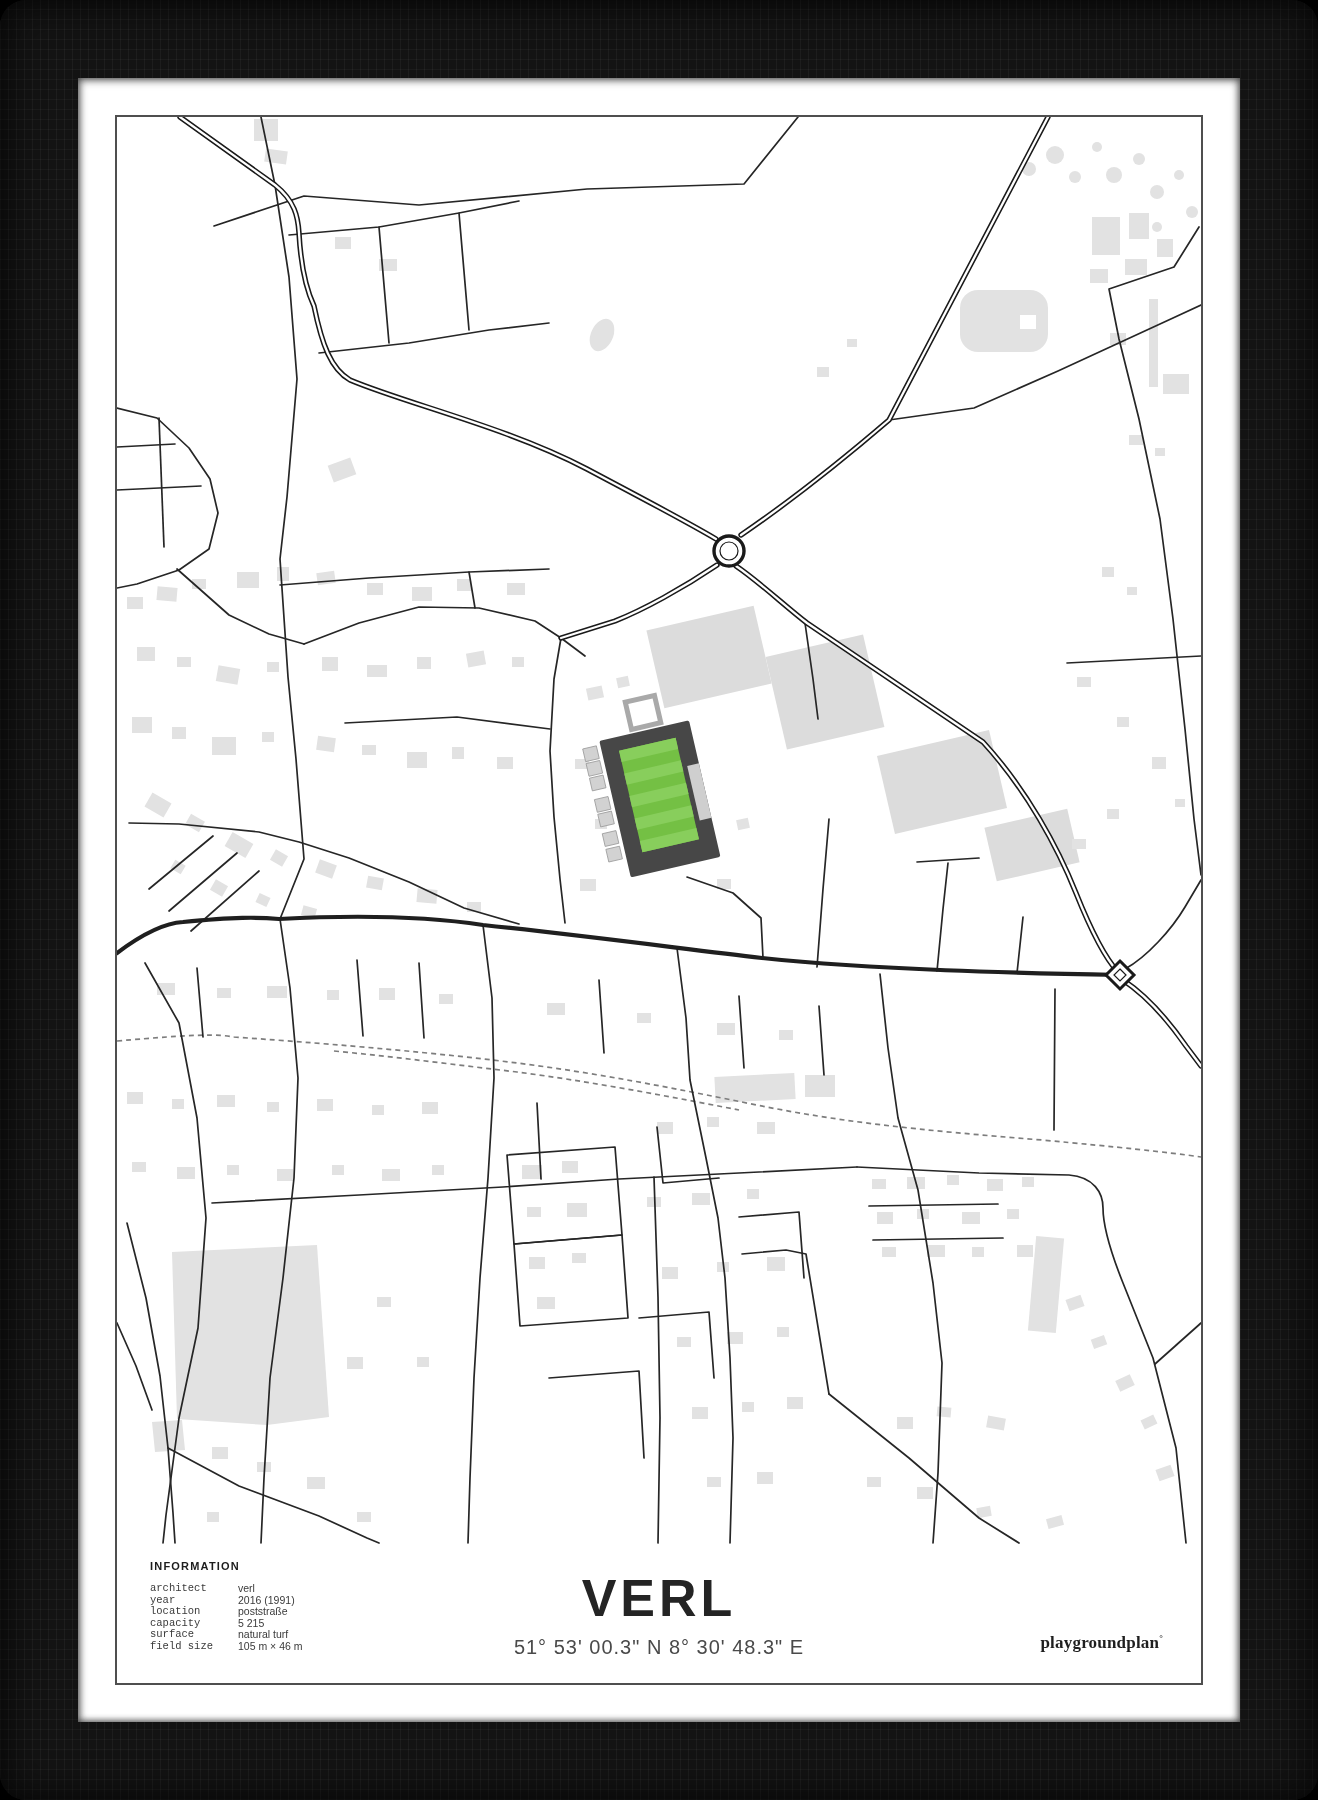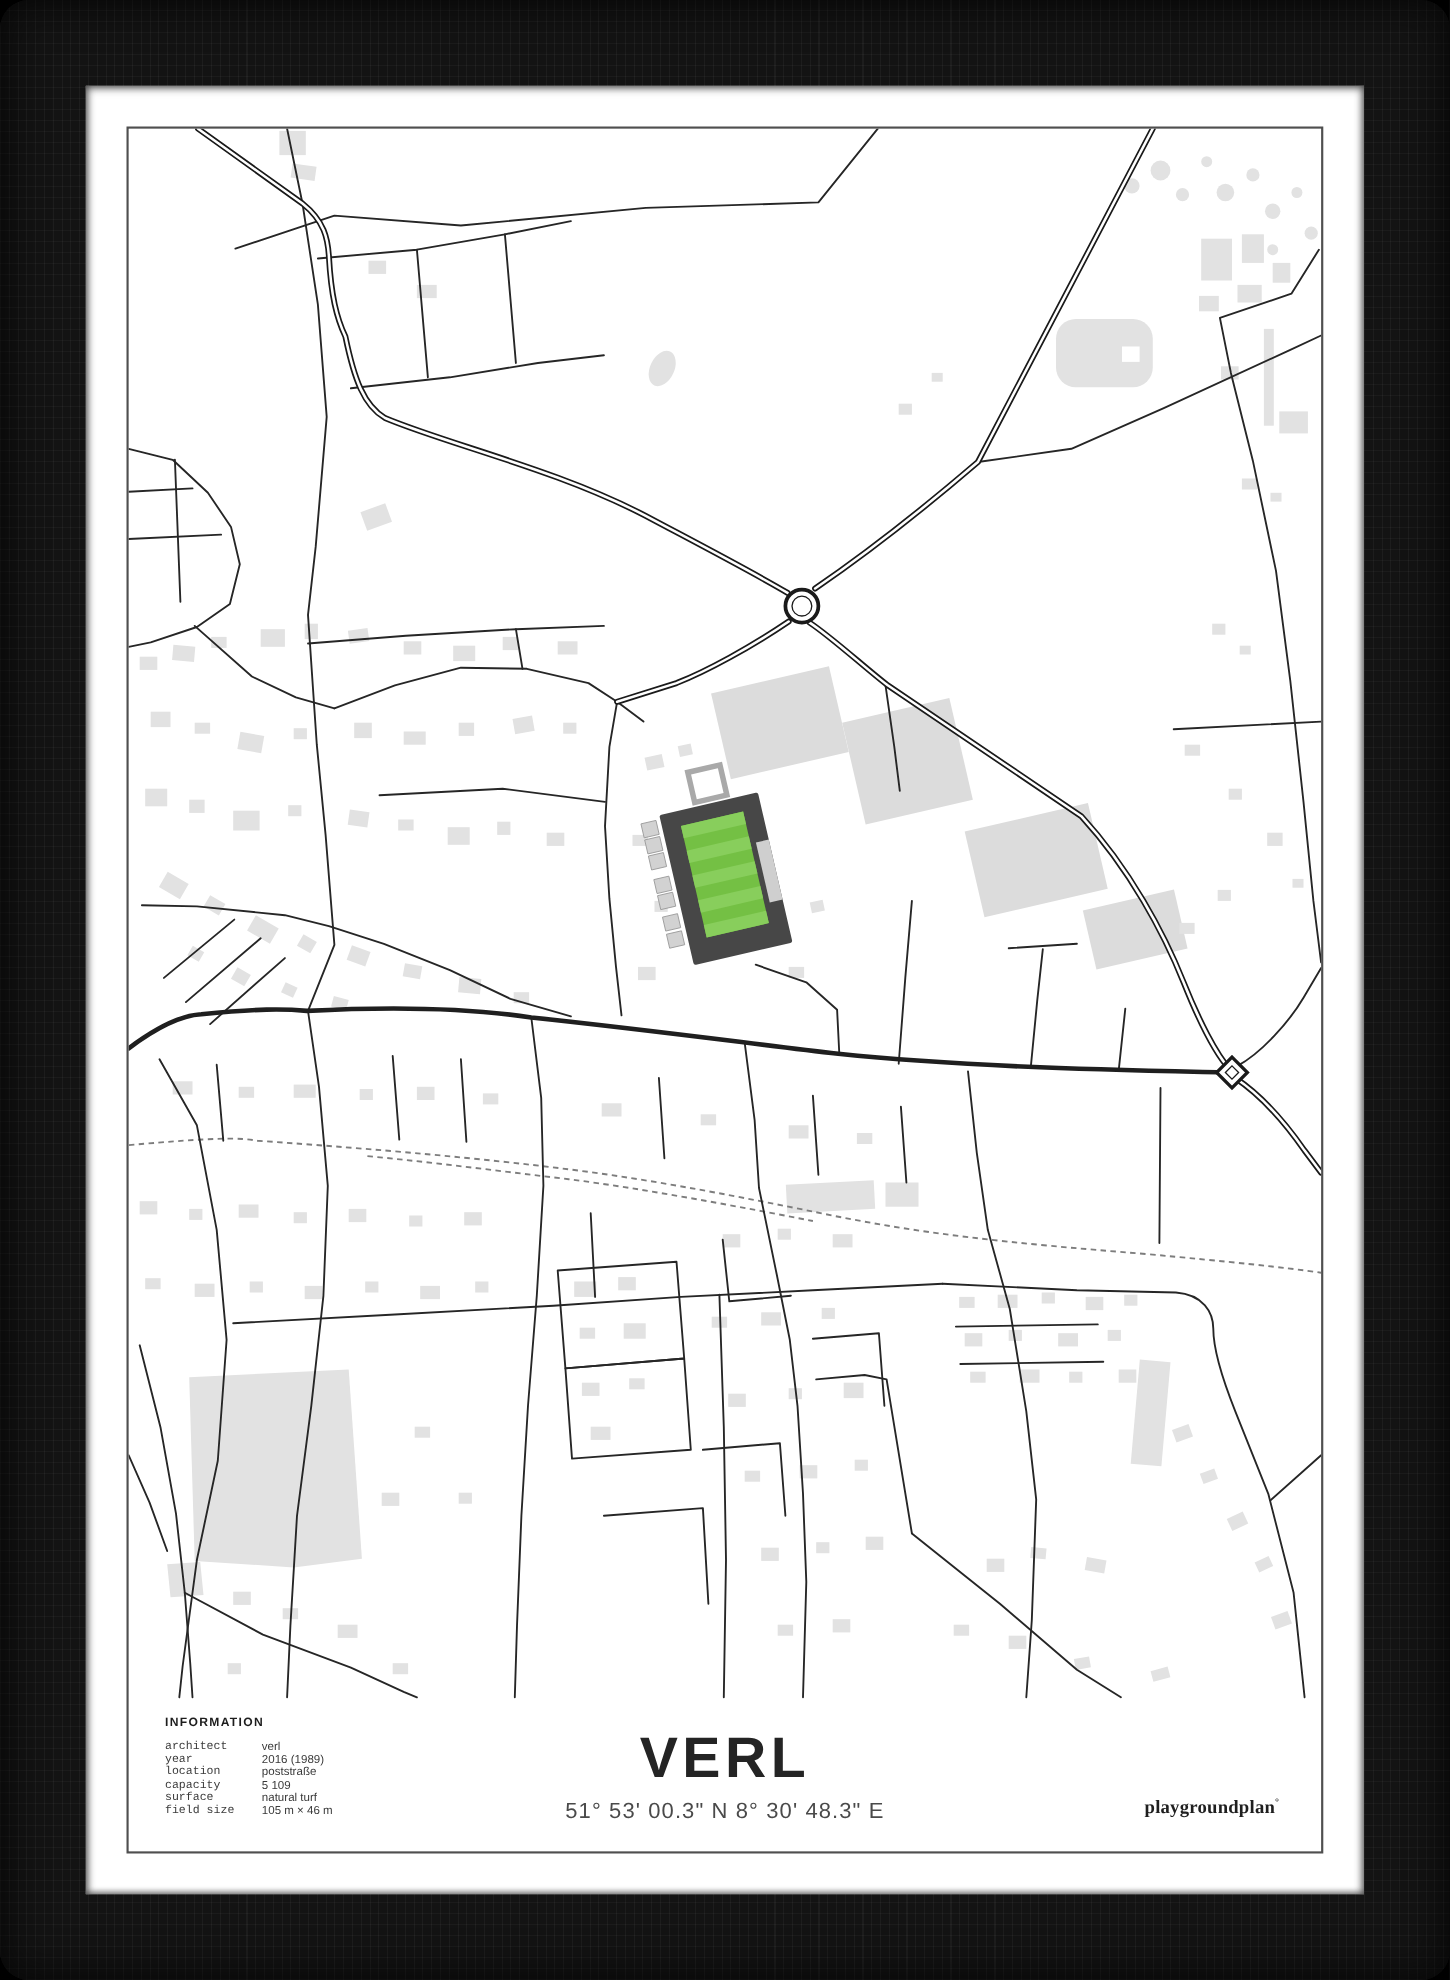--- a/index.html
+++ b/index.html
@@ -324,29 +324,29 @@
       <div class="footer">
         <div class="info">
           <div class="info-title">INFORMATION</div>
           <div id="info-rows">
               <div class="info-row">
                 <span class="info-label">architect</span>
                 <span>verl</span>
               </div>
               <div class="info-row">
                 <span class="info-label">year</span>
-                <span>2016 (1989)</span>
+                <span>2016 (1991)</span>
               </div>
               <div class="info-row">
                 <span class="info-label">location</span>
                 <span>poststraße</span>
               </div>
               <div class="info-row">
                 <span class="info-label">capacity</span>
-                <span>5 109</span>
+                <span>5 215</span>
               </div>
               <div class="info-row">
                 <span class="info-label">surface</span>
                 <span>natural turf</span>
               </div>
               <div class="info-row">
                 <span class="info-label">field size</span>
                 <span>105 m × 46 m</span>
               </div>
             </div>

